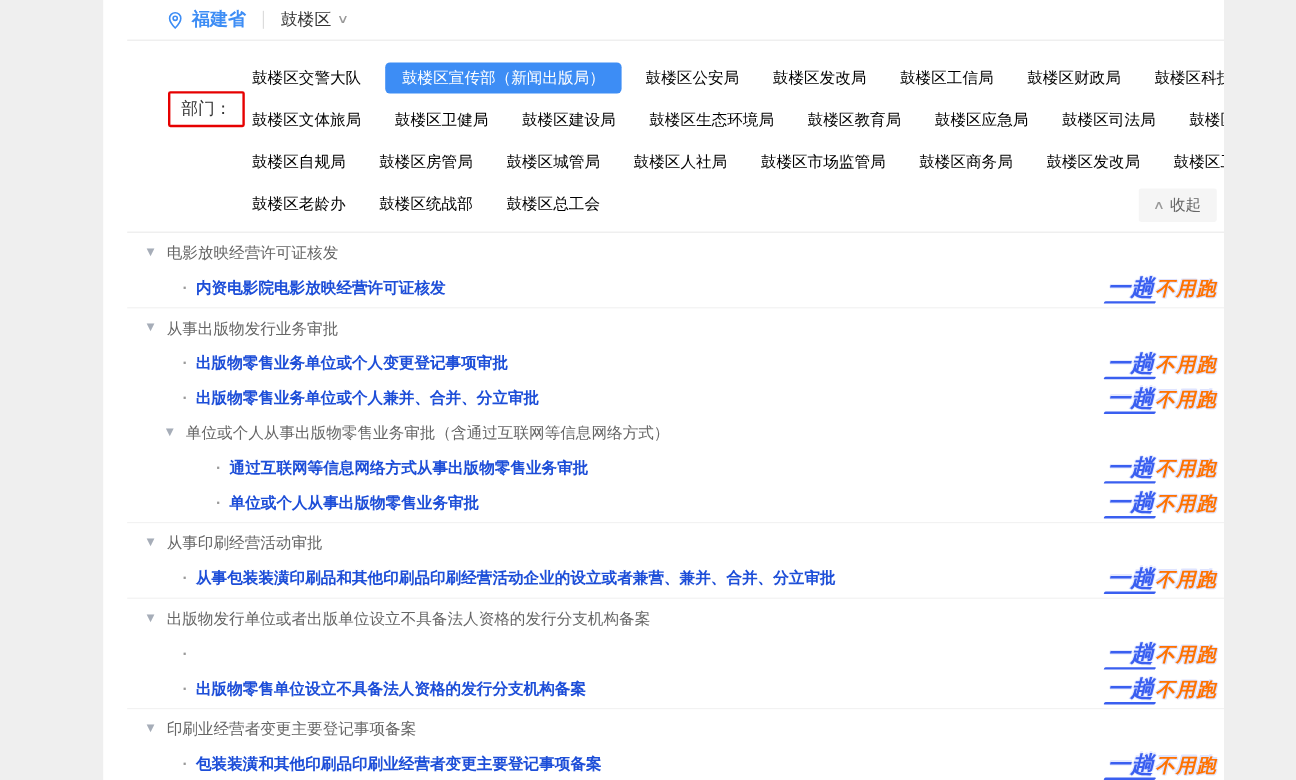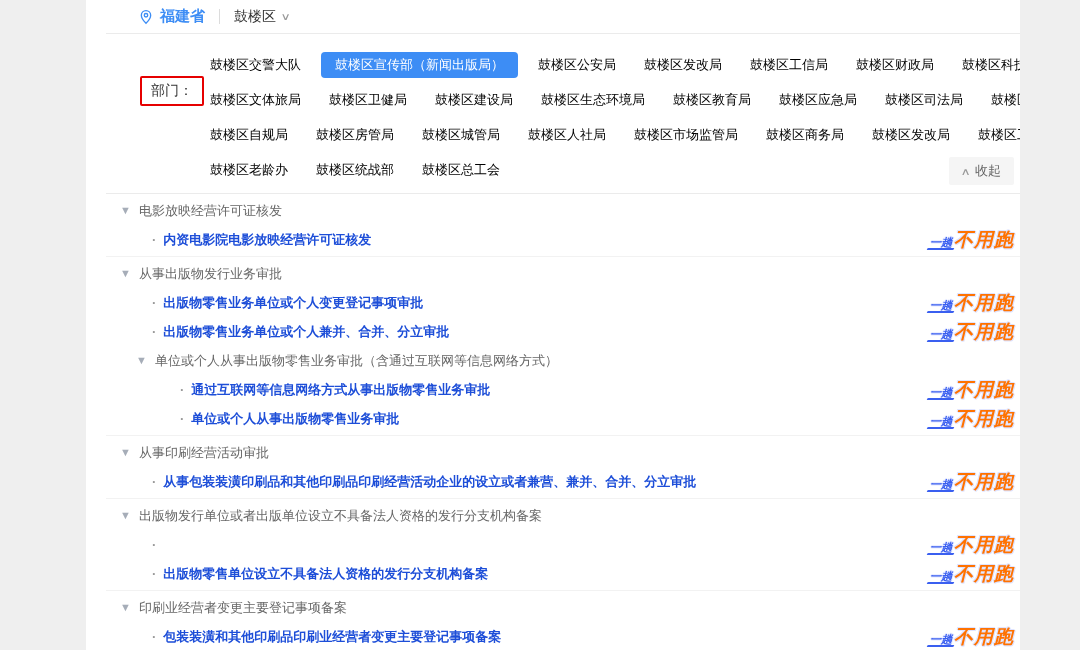--- a/index.html
+++ b/index.html
@@ -57,29 +57,29 @@
   .sub-item{ padding-left:74px; }
   .bullet{ color:#999; font-weight:bold; margin-right:7px; }
   .item-label{ color:#1d4ed8; cursor:pointer;font-weight:bold; }
   
   .trip-badge{
     margin-left:auto; margin-right:6px;
     display:inline-flex; align-items:baseline;
     font-style:italic; font-weight:bold; white-space:nowrap; flex:none;
   }
   .b1{
-    color:#3a5ff0; font-size:11px; position:relative; margin-right:2px;
+    color:#3a5ff0; font-size:19px; position:relative; margin-right:2px;
     text-shadow:-1px 0 #e6eaff,1px 0 #e6eaff,0 1px #e6eaff,0 -1px #e6eaff;
   }
   .b1::after{
     content:""; position:absolute; left:-3px; right:-2px; bottom:0px;
     height:2px; background:#3a5ff0; transform:skewX(-30deg); border-radius:2px;
   }
   .b2{
-    color:#ff7200; font-size:19px; letter-spacing:1px;
+    color:#ff7200; font-size:16px; letter-spacing:1px;
     text-shadow:-1px 0 #dfe4ff,1px 0 #dfe4ff,0 1px #dfe4ff,0 -1px #dfe4ff,1px 1px #dfe4ff,-1px -1px #dfe4ff;
     text-align:center;
   }
 </style>
 </head>
 <body>
 
 <div class="content-panel">
 
   <div class="location-bar">

